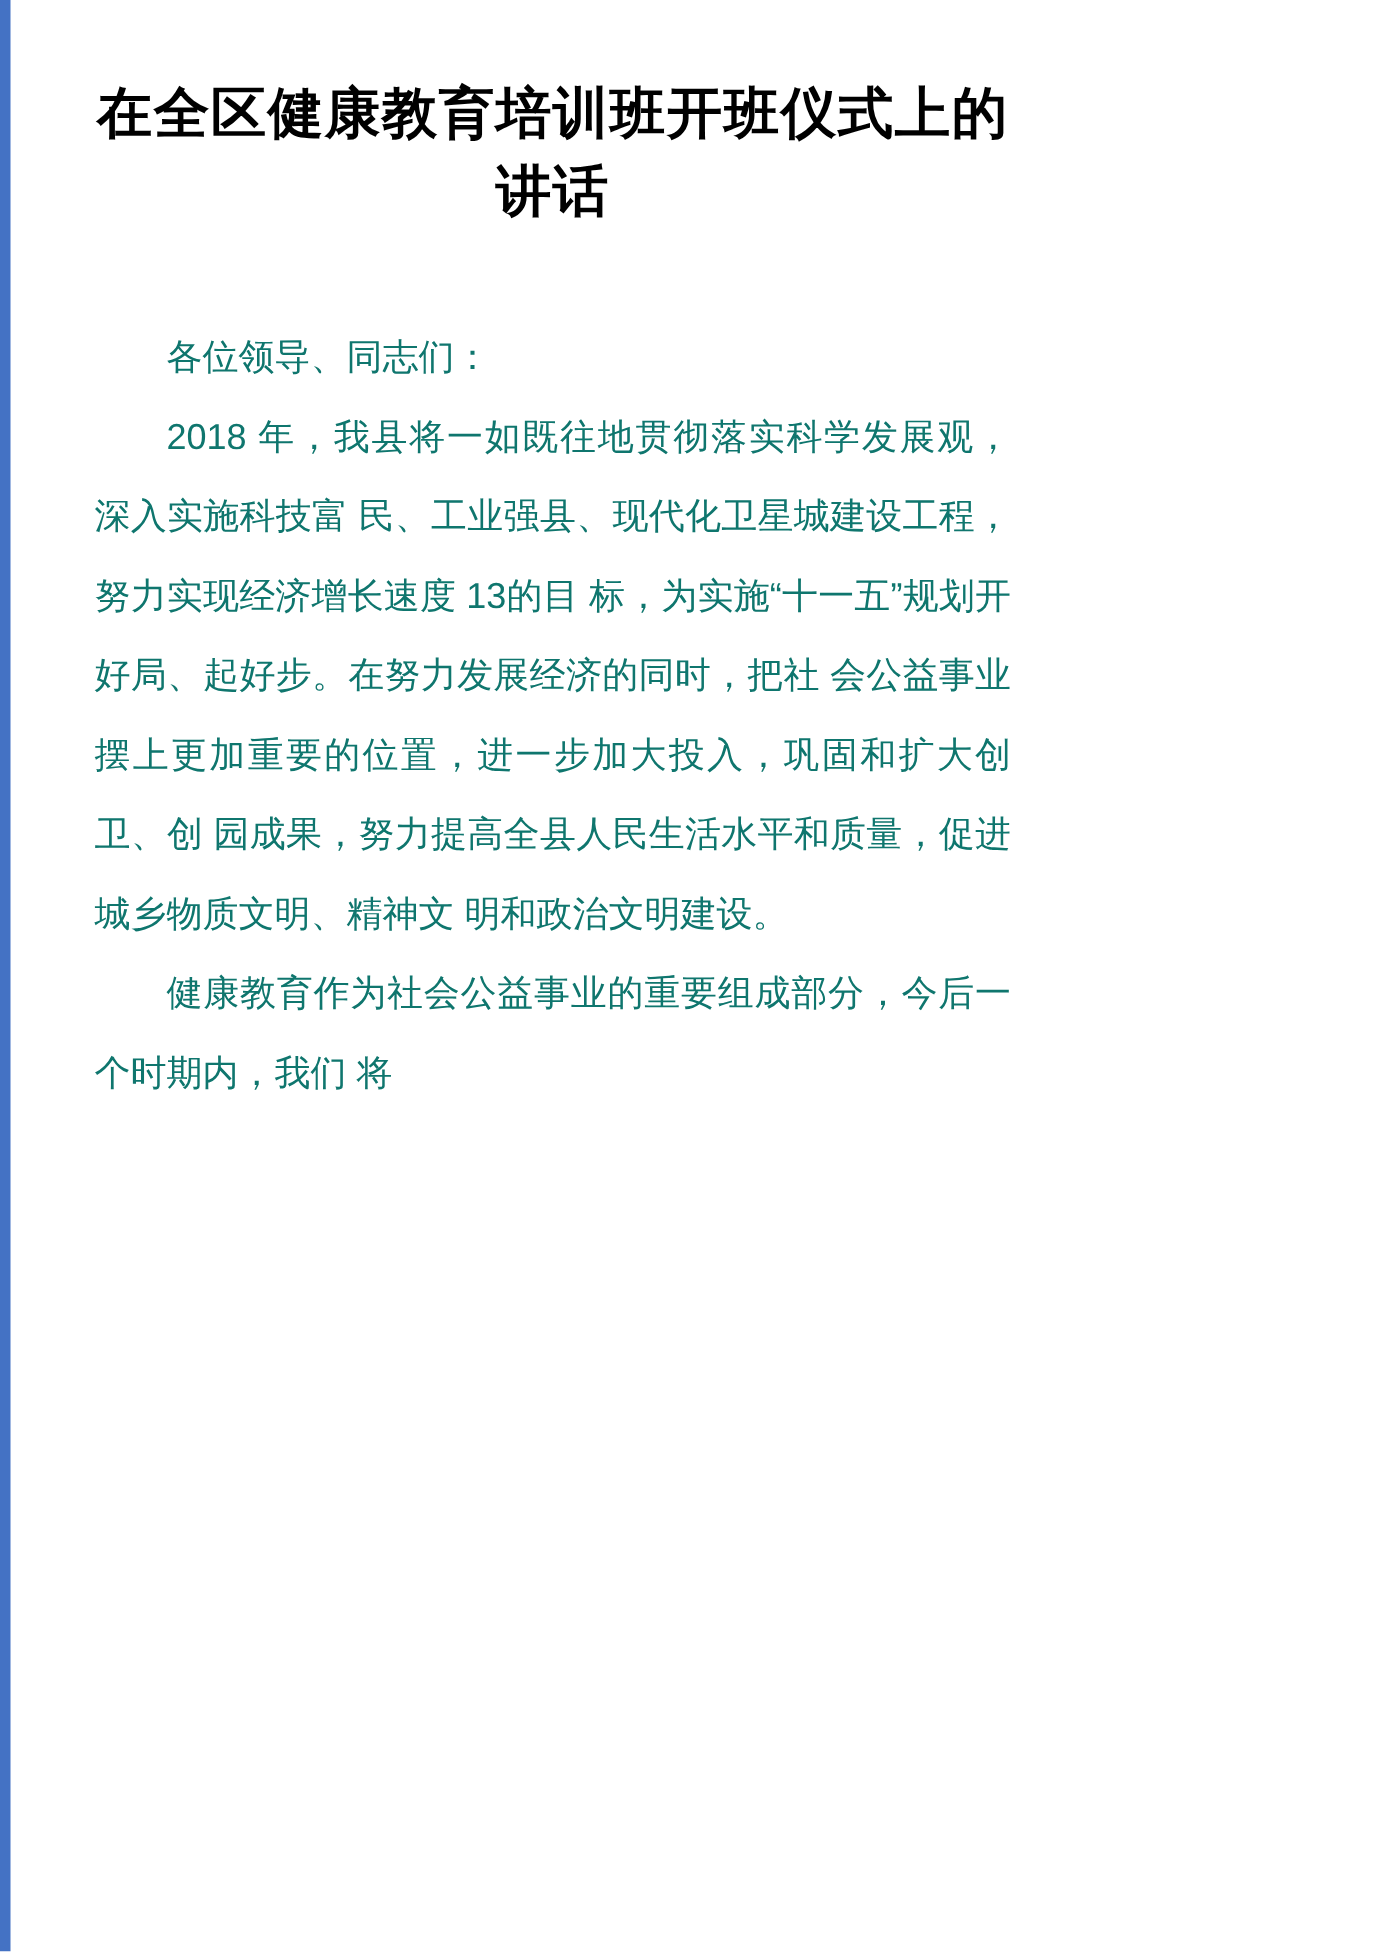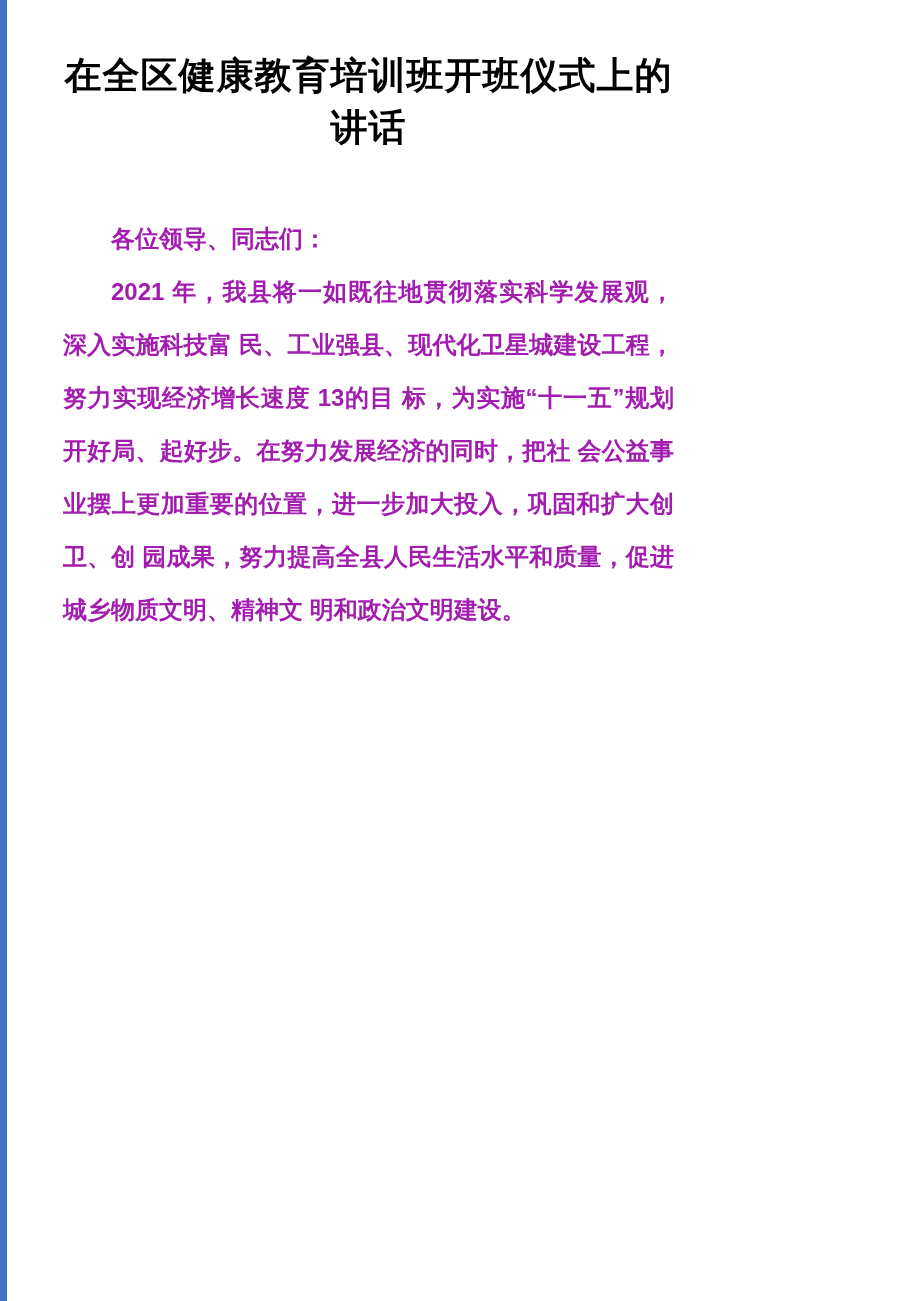--- a/index.html
+++ b/index.html
@@ -34,35 +34,36 @@
     line-height: 52px;
     font-weight: 800;
     text-align: center;
     letter-spacing: 1px;
     color: #000000;
   }
   .para {
     margin: 0;
     font-size: 24px;
     line-height: 53px;
-    font-weight: 700;
+    font-weight: 400;
     text-align: justify;
     text-justify: inter-ideograph;
     text-indent: 2em;
-    color: #a21caf;
+    color: #0f766e;
     word-break: break-all;
   }
 </style>
 </head>
 <body style="background: rgb(255, 255, 255);">
 
 <div class="edge-bar" style="background: rgb(68, 114, 196);"></div>
 
 <div class="page">
   <h1 class="doc-title">在全区健康教育培训班开班仪式上的讲话</h1>
 
   <p class="para">各位领导、同志们：</p>
 
 
 
-  <p class="para">2021 年，我县将一如既往地贯彻落实科学发展观，深入实施科技富 民、工业强县、现代化卫星城建设工程，努力实现经济增长速度 13的目 标，为实施“十一五”规划开好局、起好步。在努力发展经济的同时，把社 会公益事业摆上更加重要的位置，进一步加大投入，巩固和扩大创卫、创 园成果，努力提高全县人民生活水平和质量，促进城乡物质文明、精神文 明和政治文明建设。</p>
+  <p class="para">2018 年，我县将一如既往地贯彻落实科学发展观，深入实施科技富 民、工业强县、现代化卫星城建设工程，努力实现经济增长速度 13的目 标，为实施“十一五”规划开好局、起好步。在努力发展经济的同时，把社 会公益事业摆上更加重要的位置，进一步加大投入，巩固和扩大创卫、创 园成果，努力提高全县人民生活水平和质量，促进城乡物质文明、精神文 明和政治文明建设。</p>
 
+  <p class="para">健康教育作为社会公益事业的重要组成部分，今后一个时期内，我们 将</p>
 </div>
 
 </body></html>

